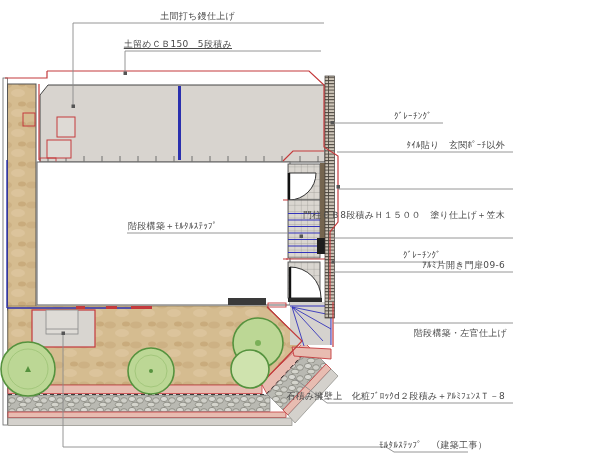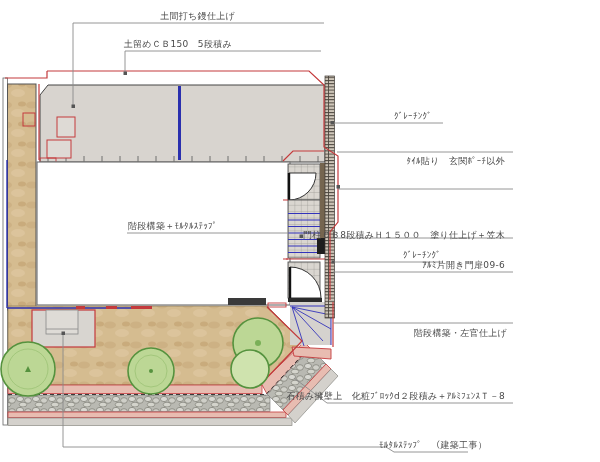--- a/index.html
+++ b/index.html
@@ -159,24 +159,24 @@
       <rect x="330.5" y="121" width="3.5" height="3.5"></rect>
       <rect x="336.5" y="185" width="3.5" height="3.5"></rect>
       <rect x="299.5" y="234.5" width="3.5" height="3.5"></rect>
       <rect x="61.5" y="331.5" width="3.5" height="3.5"></rect>
       <rect x="331.5" y="260.5" width="3" height="3"></rect>
     </g>
   </g>
 </svg>
 
 <div class="anno" style="top:11px;  right:278px;">土間打ち鏝仕上げ</div>
-<div class="anno" style="top:39px;  right:281px;">土留めＣＢ150　5段積み</div>
+<div class="anno" style="top:39px;  right:281px;text-decoration:underline;">土留めＣＢ150　5段積み</div>
 <div class="anno" style="top:111px; left:394px;">ｸﾞﾚｰﾁﾝｸﾞ</div>
-<div class="anno" style="top:140px; right:8px;margin-top:16px;">ﾀｲﾙ貼り　玄関ﾎﾟｰﾁ以外</div>
-<div class="anno" style="top:230px; right:8px;">門柱ＣＢ8段積みＨ１５００　塗り仕上げ＋笠木</div>
+<div class="anno" style="top:140px; right:8px;">ﾀｲﾙ貼り　玄関ﾎﾟｰﾁ以外</div>
+<div class="anno" style="top:210px; right:8px;">門柱ＣＢ8段積みＨ１５００　塗り仕上げ＋笠木</div>
 <div class="anno" style="top:250px; left:403px;">ｸﾞﾚｰﾁﾝｸﾞ</div>
 <div class="anno" style="top:260px; right:8px;">ｱﾙﾐ片開き門扉09-6</div>
 <div class="anno" style="top:311px; right:6px;margin-top:17px;">階段構築・左官仕上げ</div>
 <div class="anno" style="top:391px; right:8px;margin-left:24px;">石積み擁壁上　化粧ﾌﾞﾛｯｸd２段積み＋ｱﾙﾐﾌｪﾝｽＴ－8</div>
 <div class="anno" style="top:440px; left:379px;font-family:Liberation Serif, serif;">ﾓﾙﾀﾙｽﾃｯﾌﾟ　（建築工事）</div>
 <div class="anno" style="top:221px; left:128px;">階段構築＋ﾓﾙﾀﾙｽﾃｯﾌﾟ</div>
 
 </div>
 
 </body></html>

